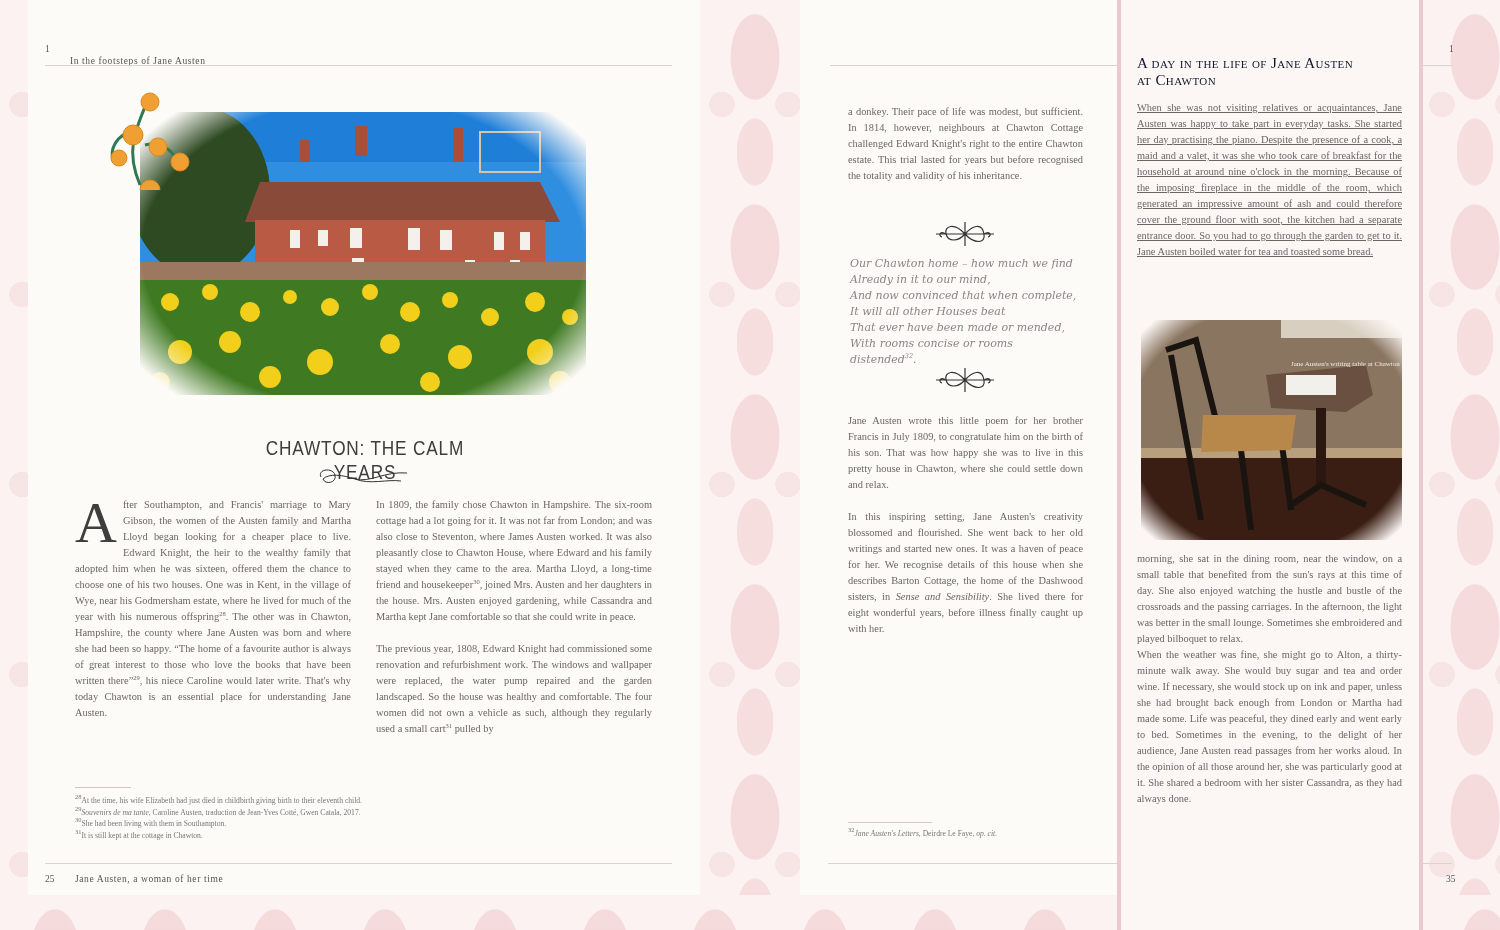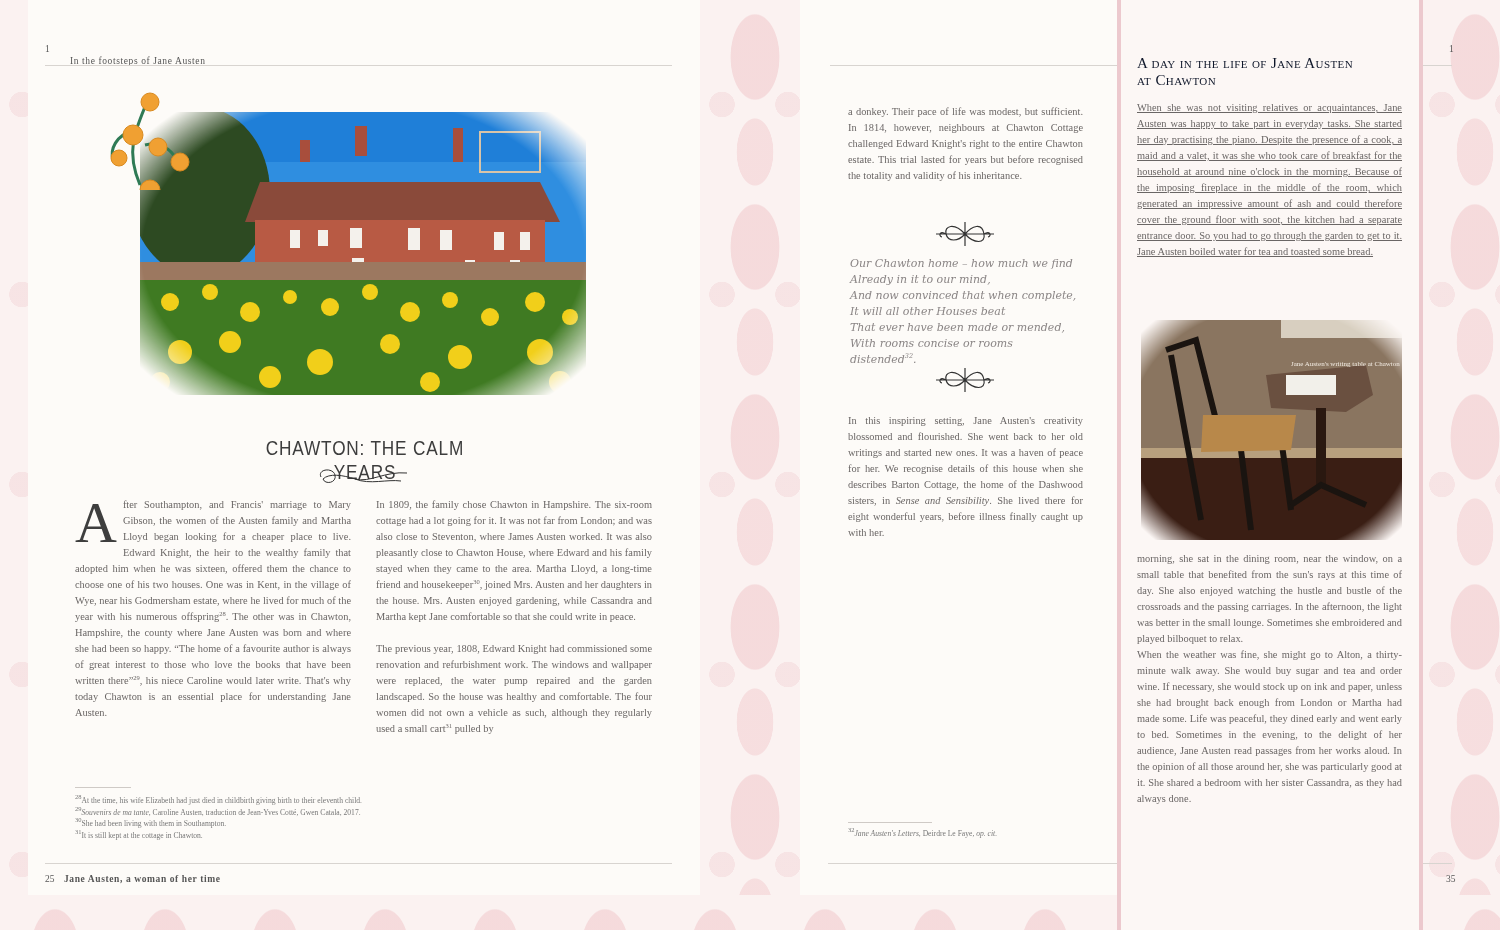--- a/index.html
+++ b/index.html
@@ -176,21 +176,21 @@
 <div class="fn-rule" style="left:75px;top:787px;width:56px;"></div>
 <div class="footnotes" style="left:75px;top:795px;width:400px;">
   <div><sup>28</sup><span>At the time, his wife Elizabeth had just died in childbirth giving birth to their eleventh child.</span></div>
   <div><sup>29</sup><i>Souvenirs de ma tante</i><span>, Caroline Austen, traduction de Jean-Yves Cotté, Gwen Catala, 2017.</span></div>
   <div><sup>30</sup><span>She had been living with them in Southampton.</span></div>
   <div><sup>31</sup><span>It is still kept at the cottage in Chawton.</span></div>
 </div>
 
 <div class="rule" style="left:45px;top:863px;width:627px;"></div>
 <span class="folio" style="left:45px;top:874px;">25</span>
-<span class="run-head" style="left:64px;top:874px;font-weight:bold;">Jane Austen, a woman of her time</span>
+<span class="run-head" style="left:75px;top:874px;">Jane Austen, a woman of her time</span>
 
 <div class="page page-right" style="top:0;height:895px;"></div>
 <div class="rule" style="left:830px;top:65px;width:622px;"></div>
 <div class="rule" style="left:828px;top:863px;width:624px;"></div>
 
 <div class="sidebar-box"></div>
 
 <span class="folio" style="left:1449px;top:44px;">1</span>
 <span class="folio" style="left:1446px;top:874px;">35</span>
 
@@ -209,20 +209,21 @@
   <div>It will all other Houses beat</div>
   <div>That ever have been made or mended,</div>
   <div><span>With rooms concise or rooms distended</span><sup>32</sup><span>.</span></div>
 </div>
 
 <svg class="flourish" style="left:934px;top:366px;" width="62" height="28">
   <path d="M31 2 V26 M2 14 H60 M31 14 C20 2 10 6 12 14 C14 22 24 22 31 14 C38 6 48 2 50 14 C52 24 40 24 31 14 M12 14 C6 10 4 16 8 17 M50 14 C56 10 58 16 54 17" stroke="#333" stroke-width="1.2" fill="none"></path>
 </svg>
 
 <div class="body-text" style="left:848px;top:413px;width:235px;">
+  <p>Jane Austen wrote this little poem for her brother Francis in July 1809, to congratulate him on the birth of his son. That was how happy she was to live in this pretty house in Chawton, where she could settle down and relax.</p>
   <p class="gap"><span>In this inspiring setting, Jane Austen's creativity blossomed and flourished. She went back to her old writings and started new ones. It was a haven of peace for her. We recognise details of this house when she describes Barton Cottage, the home of the Dashwood sisters, in </span><i>Sense and Sensibility</i><span>. She lived there for eight wonderful years, before illness finally caught up with her.</span></p>
 </div>
 
 <div class="fn-rule" style="left:848px;top:822px;width:84px;"></div>
 <div class="footnotes" style="left:848px;top:828px;width:240px;font-style:normal;">
   <sup>32</sup><i>Jane Austen's Letters</i><span>, Deirdre Le Faye, </span><i>op. cit.</i>
 </div>
 
 <div class="side-title">
   <div>A day in the life of Jane Austen</div>

